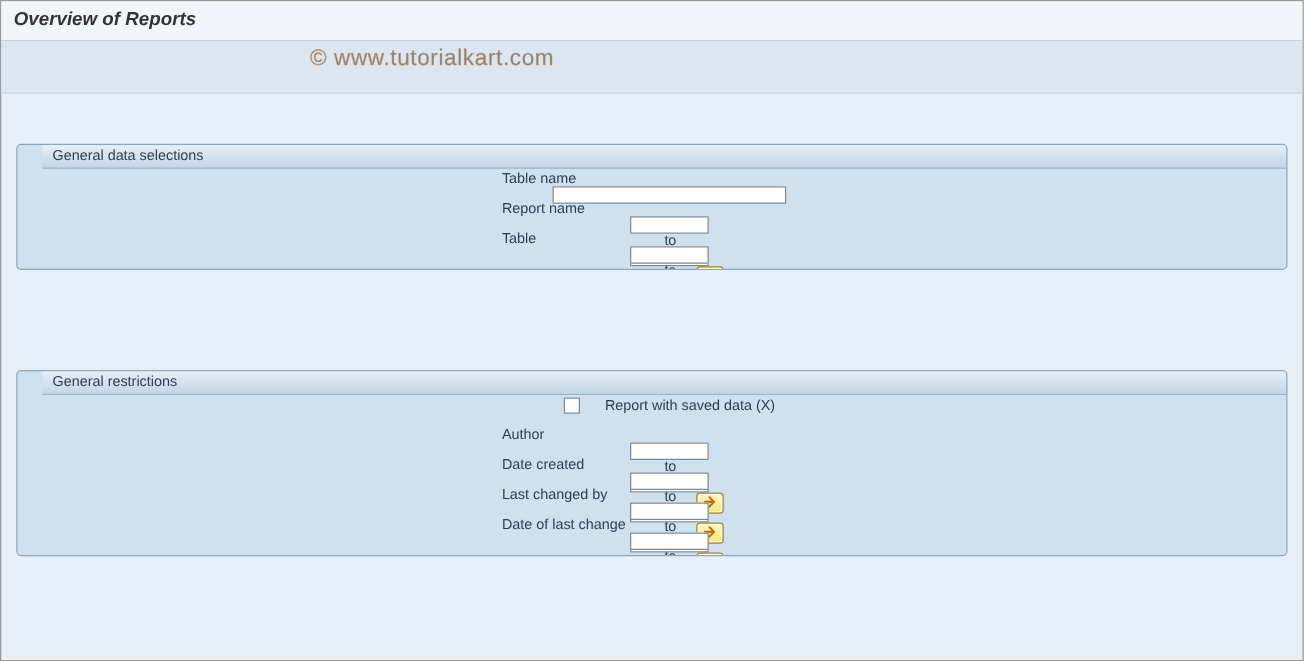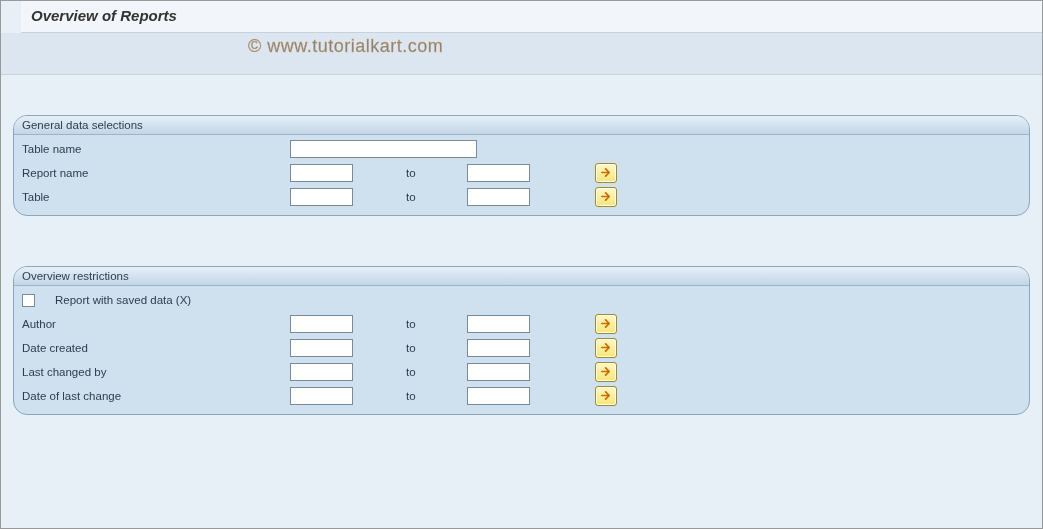--- a/index.html
+++ b/index.html
@@ -13,21 +13,20 @@
       background: #e8f0f7;
       width: 1043px;
       height: 529px;
       overflow: hidden;
       border: 1px solid #999;
     }
     .header-bar {
       background: #f2f5f9;
       border-bottom: 1px solid #c6d2de;
       padding: 6px 10px 8px 10px;
-      margin-left: 20px;
     }
     .page-title {
       font-size: 15px;
       font-weight: bold;
       font-style: italic;
       color: #333;
     }
     .toolbar-strip {
       height: 42px;
       background: #dbe6f0;
@@ -43,40 +42,42 @@
       opacity: 0.85;
       letter-spacing: 0.5px;
       -webkit-text-stroke: 0.3px #d88c3d;
       pointer-events: none;
     }
     .content {
       padding: 40px 12px 12px 12px;
     }
     .group-box {
       border: 1px solid #8aa7c1;
-      border-radius: 14px;
+      border-radius: 4px;
       background: #cfe0ee;
       overflow: hidden;
-      margin-bottom: 50px;
+      margin-bottom: 80px;
+      padding-left: 20px;
     }
     .group-header {
       background: linear-gradient(#e6eff7, #c3d6e7);
       border-bottom: 1px solid #9bb4cb;
       padding: 3px 8px;
       font-size: 11.5px;
       color: #2c3e50;
     }
     .group-body {
       padding: 2px 0 6px 0;
     }
     .row {
       display: flex;
       align-items: center;
       height: 24px;
       padding: 0 0 0 8px;
+      flex-direction: column;
     }
     .row-label {
       width: 268px;
       font-size: 11.5px;
       color: #2c3e50;
     }
     .row-label.checkbox-row {
       display: flex;
       align-items: center;
       gap: 20px;
@@ -178,21 +179,21 @@
                 <path d="M1 6 L8 6 M5 2 L9 6 L5 10" stroke="#c96a00" stroke-width="1.8" fill="none" stroke-linecap="round" stroke-linejoin="round"></path>
               </svg>
           </span>
         </button>
       </div>
 
     </div>
   </div>
 
   <div class="group-box">
-    <div class="group-header">Overview restrictions</div>
+    <div class="group-header">General restrictions</div>
     <div class="group-body">
 
       <div class="row">
         <label class="row-label checkbox-row">
           <input type="checkbox" class="checkbox" style="">
           <span>Report with saved data (X)</span>
         </label>
       </div>
 
       <div class="row">

